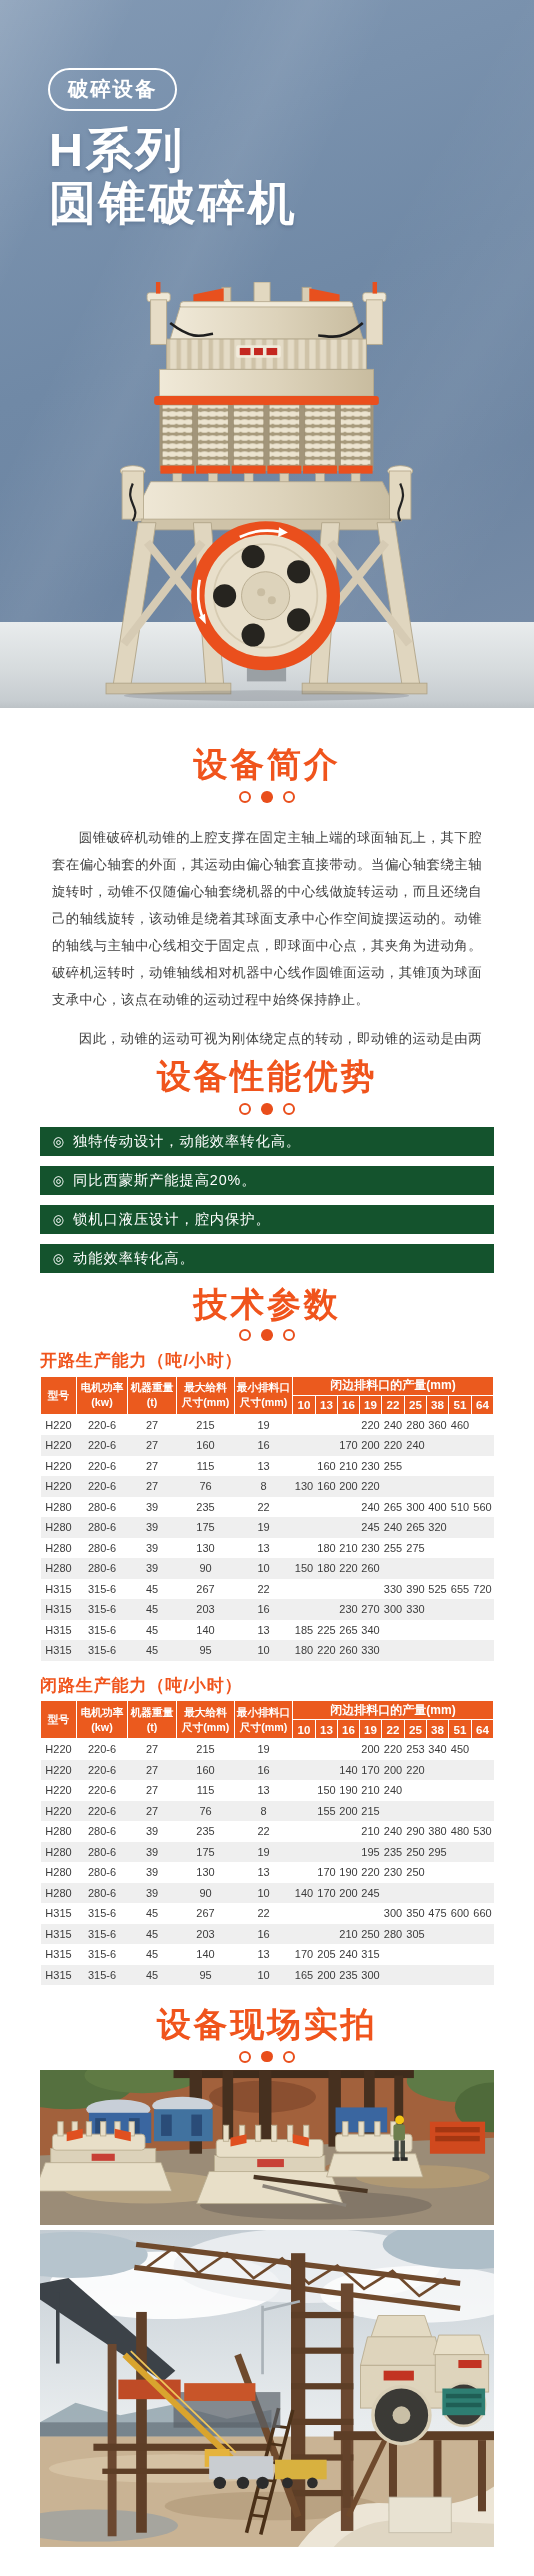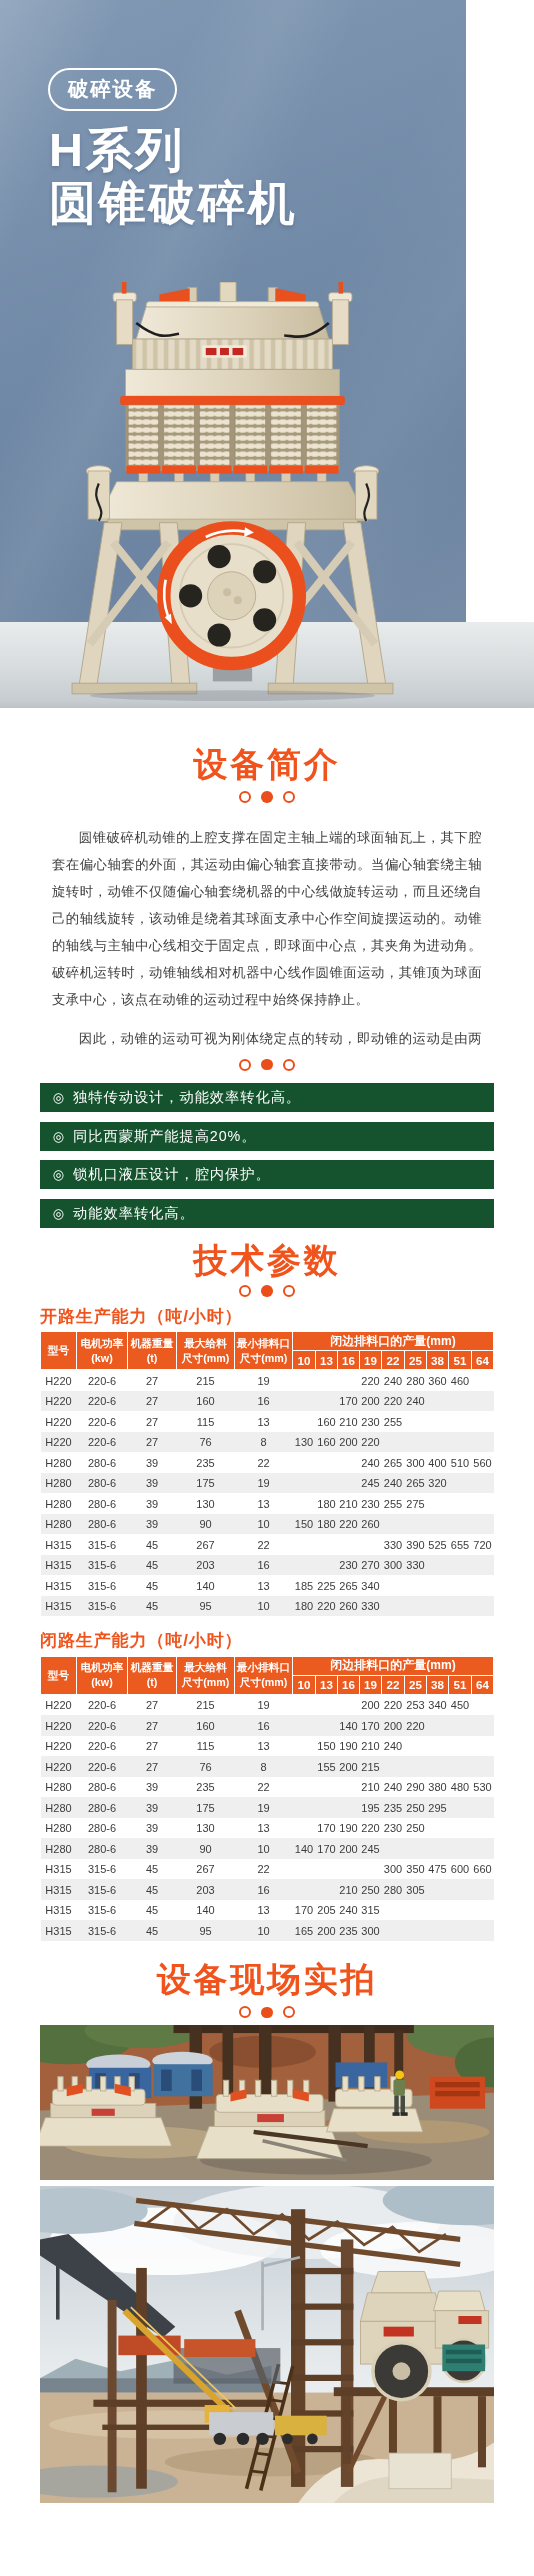--- a/index.html
+++ b/index.html
@@ -1,19 +1,19 @@
 <!DOCTYPE html>
 <html style="font-size:14.3px"><head>
 <meta charset="utf-8">
 <style>
   html,body{margin:0;padding:0;background:#fff;}
   .page{position:relative;width:534px;height:2576px;margin:0 auto;overflow:hidden;
         font-family:"Liberation Sans","DejaVu Sans",sans-serif;background:#fff;}
   
-  .hero{position:relative;width:466px;height:708px;
+  .hero{position:relative;width:534px;height:708px;
     background:
       linear-gradient(115deg, rgba(255,255,255,.16) 0%, rgba(255,255,255,0) 16%),
       linear-gradient(115deg, rgba(255,255,255,0) 26%, rgba(255,255,255,.07) 36%, rgba(255,255,255,0) 46%),
       linear-gradient(120deg, rgba(255,255,255,0) 55%, rgba(255,255,255,.06) 72%, rgba(255,255,255,0) 86%),
       linear-gradient(160deg,#8299b4 0%,#7089a6 45%,#6d85a2 70%,#7a8ea8 100%);}
   .hero-floor{position:absolute;left:0;bottom:0;width:534px;height:86px;
       background:linear-gradient(180deg,#e9eced 0%,#d6dbdd 55%,#c6ccd0 92%,#bcc2c6 100%);}
   .hero-badge{position:absolute;left:48px;top:68px;border:2.7px solid #fff;border-radius:23px;
       padding:5.3px 18px;color:#fff;font-size:20.5px;font-weight:700;letter-spacing:1.8px;}
   .hero-title{position:absolute;left:49px;top:123px;color:#fff;font-weight:800;
@@ -183,20 +183,21 @@
   <div class="dots">
     <span class="dot"></span>
     <span class="dot filled"></span>
     <span class="dot"></span>
   </div>
   <div class="intro-text">
     <p>圆锥破碎机动锥的上腔支撑在固定主轴上端的球面轴瓦上，其下腔套在偏心轴套的外面，其运动由偏心轴套直接带动。当偏心轴套绕主轴旋转时，动锥不仅随偏心轴套绕机器的中心线做旋转运动，而且还绕自己的轴线旋转，该动锥是绕着其球面支承中心作空间旋摆运动的。动锥的轴线与主轴中心线相交于固定点，即球面中心点，其夹角为进动角。破碎机运转时，动锥轴线相对机器中心线作圆锥面运动，其锥顶为球面支承中心，该点在动锥的运动过程中始终保持静止。</p>
     <p>因此，动锥的运动可视为刚体绕定点的转动，即动锥的运动是由两种旋转运动组成：进动运动或牵连运动（动锥绕机器中心线做旋转运动）和自转运动或相对运动（动锥绕自己的轴线做旋转运动）。</p>
   </div>
 
+  <div class="sec-title t-adv">设备性能优势</div>
   <div class="dots d-adv">
     <span class="dot"></span>
     <span class="dot filled"></span>
     <span class="dot"></span>
   </div>
   <div class="bars">
     <div class="bar">
       <span class="blt">◎</span><span>独特传动设计，动能效率转化高。</span>
     </div>
     <div class="bar">

